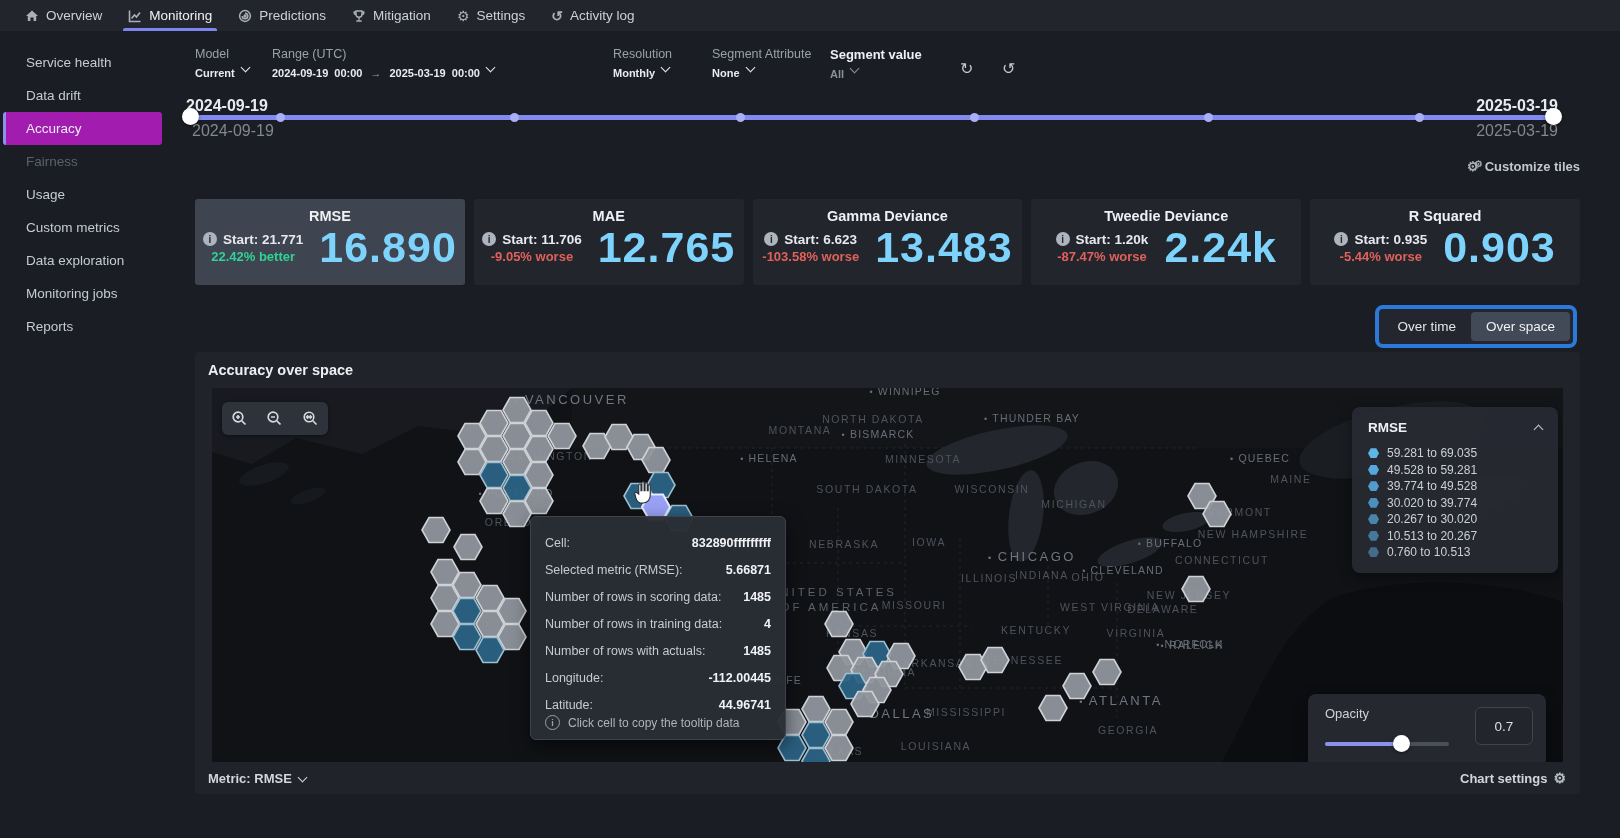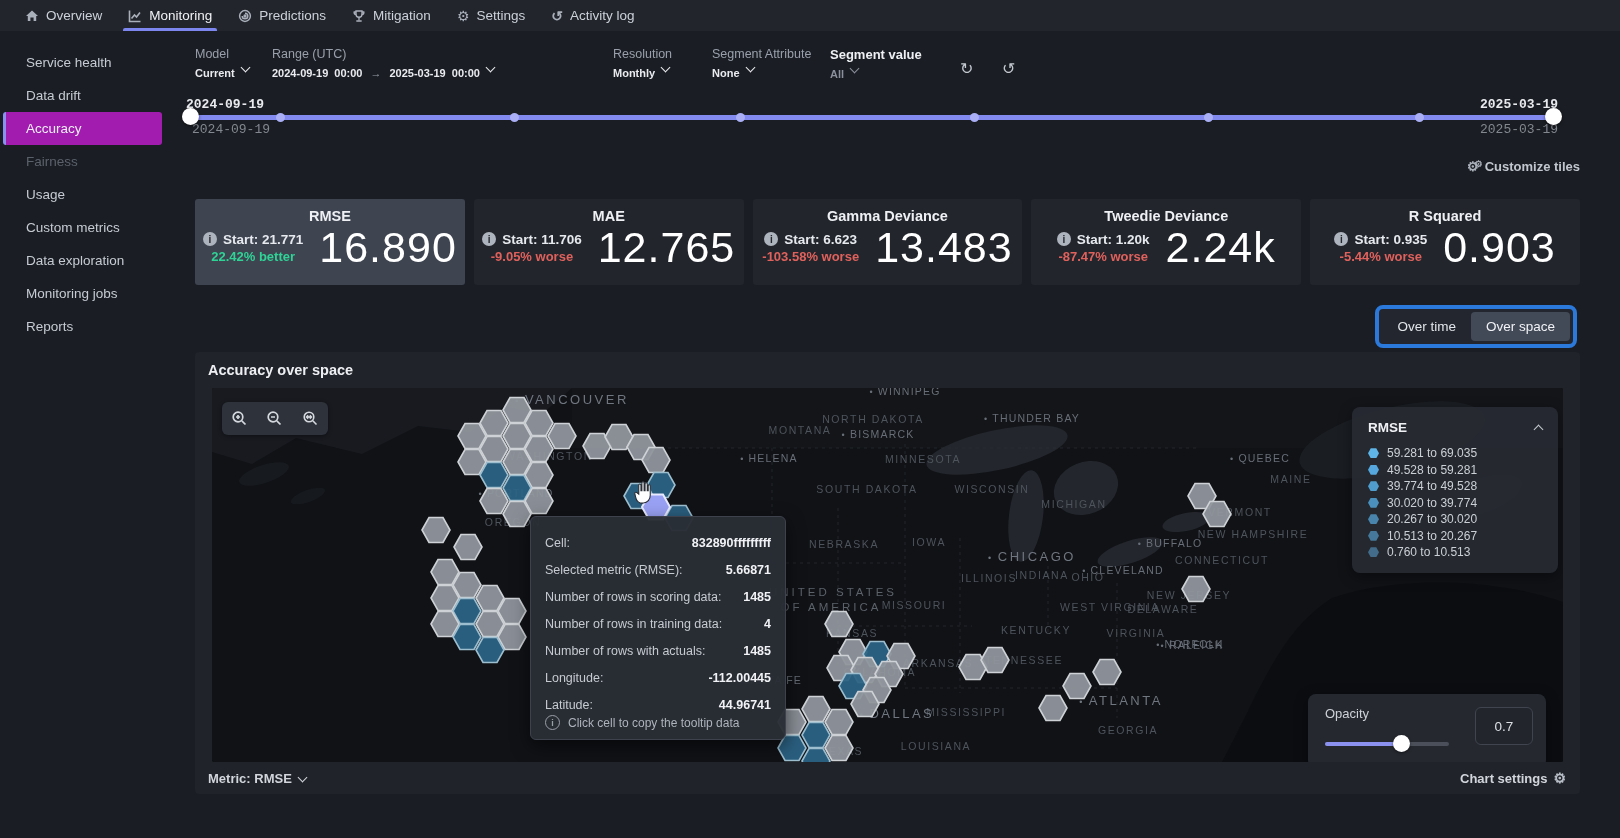--- a/index.html
+++ b/index.html
@@ -28,41 +28,41 @@
   .fvalue.dim{color:#8b919c;}
   .chev{display:inline-block;width:6px;height:6px;border-right:1.6px solid currentColor;border-bottom:1.6px solid currentColor;transform:rotate(45deg);margin-left:7px;margin-top:-3px;}
   .chev.up{transform:rotate(-135deg);margin-top:4px;}
   .rangearrow{color:#9aa0ab;margin:0 8px;font-weight:normal;}
   .iconbtn{position:absolute;top:14px;font-size:16px;color:#c3c8d0;cursor:pointer;line-height:1;}
 
   
   .tl-track{position:absolute;left:190px;top:115px;width:1363px;height:5px;background:#8289ef;border-radius:3px;z-index:5;}
   .tl-dot{position:absolute;top:-2px;width:9px;height:9px;border-radius:50%;background:#a9aef5;}
   .tl-handle{position:absolute;top:108px;width:17px;height:17px;border-radius:50%;background:#ffffff;box-shadow:0 1px 3px rgba(0,0,0,.5);z-index:6;cursor:pointer;}
-  .tl-label{position:absolute;font-size:13px;z-index:4;font-family:Liberation Mono, monospace;}
+  .tl-label{position:absolute;font-size:16px;z-index:4;}
   .tl-label.top{color:#e8eaee;font-weight:bold;}
   .tl-label.bot{color:#83878f;}
 
   .customize{position:absolute;top:159px;right:40px;display:flex;align-items:center;gap:6px;font-size:13px;font-weight:bold;color:#c2c7cf;cursor:pointer;z-index:5;}
   .customize .gicon{font-size:13px;color:#aab0ba;letter-spacing:-4px;}
   .customize .gicon .g2{font-size:9px;vertical-align:4px;}
 
   
   .tiles{position:absolute;left:195px;top:199px;width:1385px;display:flex;gap:9px;z-index:5;}
   .tile{flex:1;height:86px;background:#22252c;border-radius:3px;display:flex;flex-direction:column;align-items:center;padding-top:9px;box-sizing:border-box;cursor:pointer;}
   .tile.selected{background:#3e4450;}
   .tile-name{font-size:14.5px;font-weight:bold;color:#eef0f4;}
   .tile-body{display:flex;align-items:center;justify-content:center;gap:16px;margin-top:2px;}
   .tile-left{display:flex;flex-direction:column;align-items:center;}
   .tile-start{display:flex;align-items:center;gap:6px;font-size:13.5px;font-weight:bold;color:#e6e9ee;}
   .info-i{display:inline-flex;align-items:center;justify-content:center;width:14px;height:14px;border-radius:50%;background:#aeb4bd;color:#23262d;font-size:10px;font-weight:bold;font-style:normal;}
   .tile-delta{font-size:13px;font-weight:bold;margin-top:2px;}
   .tile-delta.better{color:#2fd396;}
   .tile-delta.worse{color:#e0615c;}
-  .tile-value{font-size:43px;font-weight:400;color:#ffffff;letter-spacing:1px;line-height:1;}
+  .tile-value{font-size:43px;font-weight:700;color:#7dd3fc;letter-spacing:1px;line-height:1;}
 
   
   .toggle-outer{position:absolute;top:305px;right:43px;border:4px solid #2b7adb;border-radius:8px;background:#23262e;display:flex;padding:3px;z-index:5;}
   .tbtn{padding:7px 15px;font-size:13.5px;color:#e2e5ea;border-radius:4px;cursor:pointer;white-space:nowrap;}
   .tbtn.sel{background:#434a57;color:#f0f2f5;}
 
   
   .panel{position:absolute;left:195px;top:352px;width:1385px;height:442px;background:#202329;border-radius:4px;z-index:4;}
   .panel-title{position:absolute;left:13px;top:10px;font-size:14.5px;font-weight:bold;color:#eceef2;text-align:center;}
   .panel-metric{position:absolute;left:13px;bottom:8px;font-size:13px;font-weight:bold;color:#d2d6dc;display:flex;align-items:center;cursor:pointer;}

